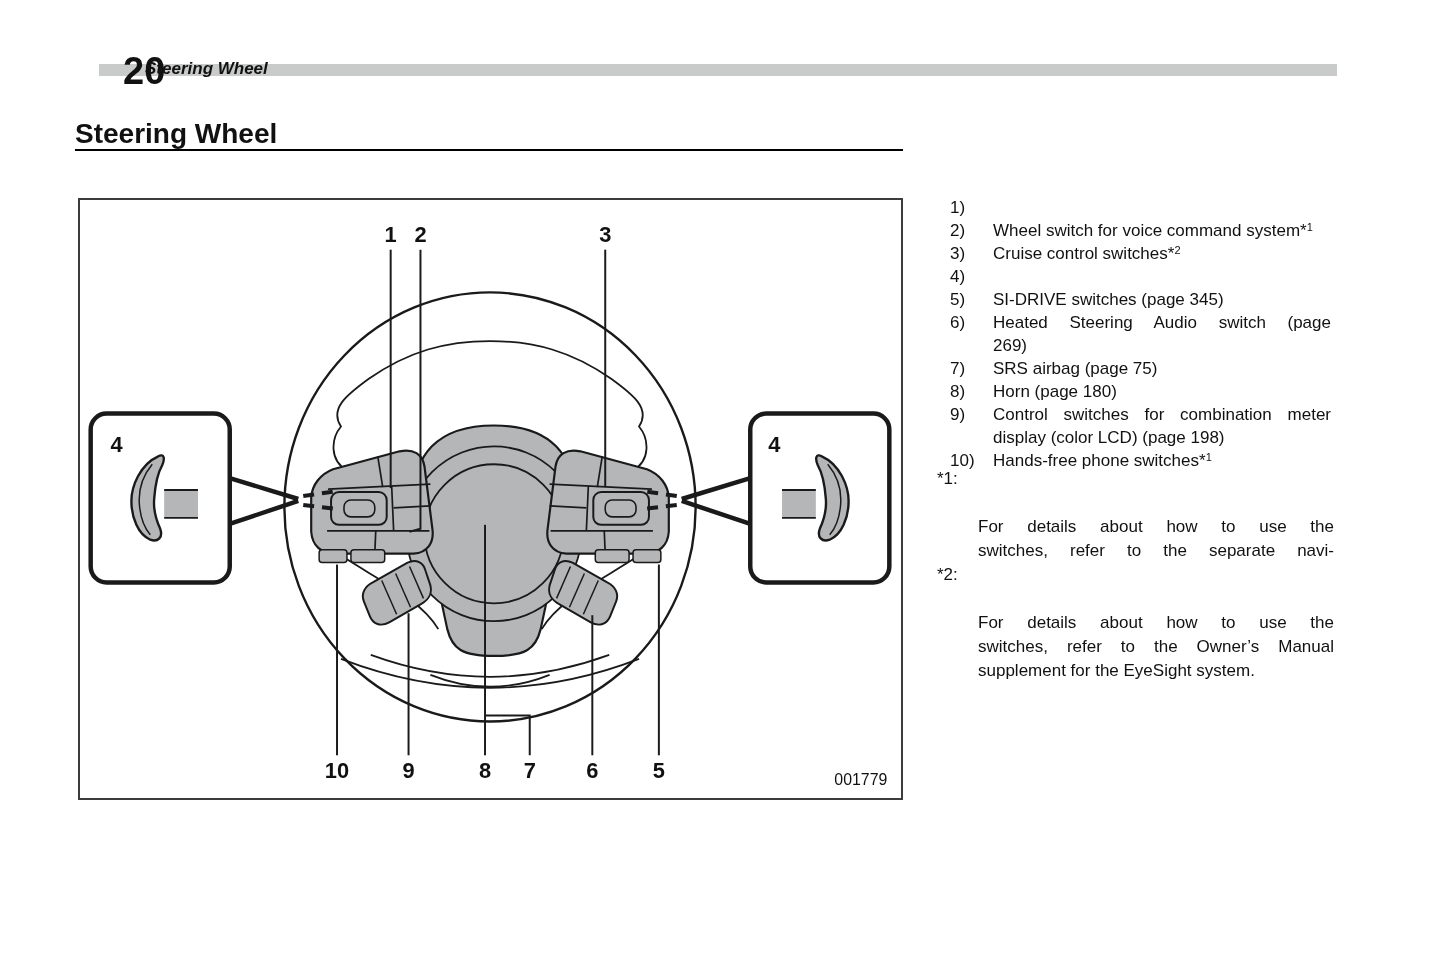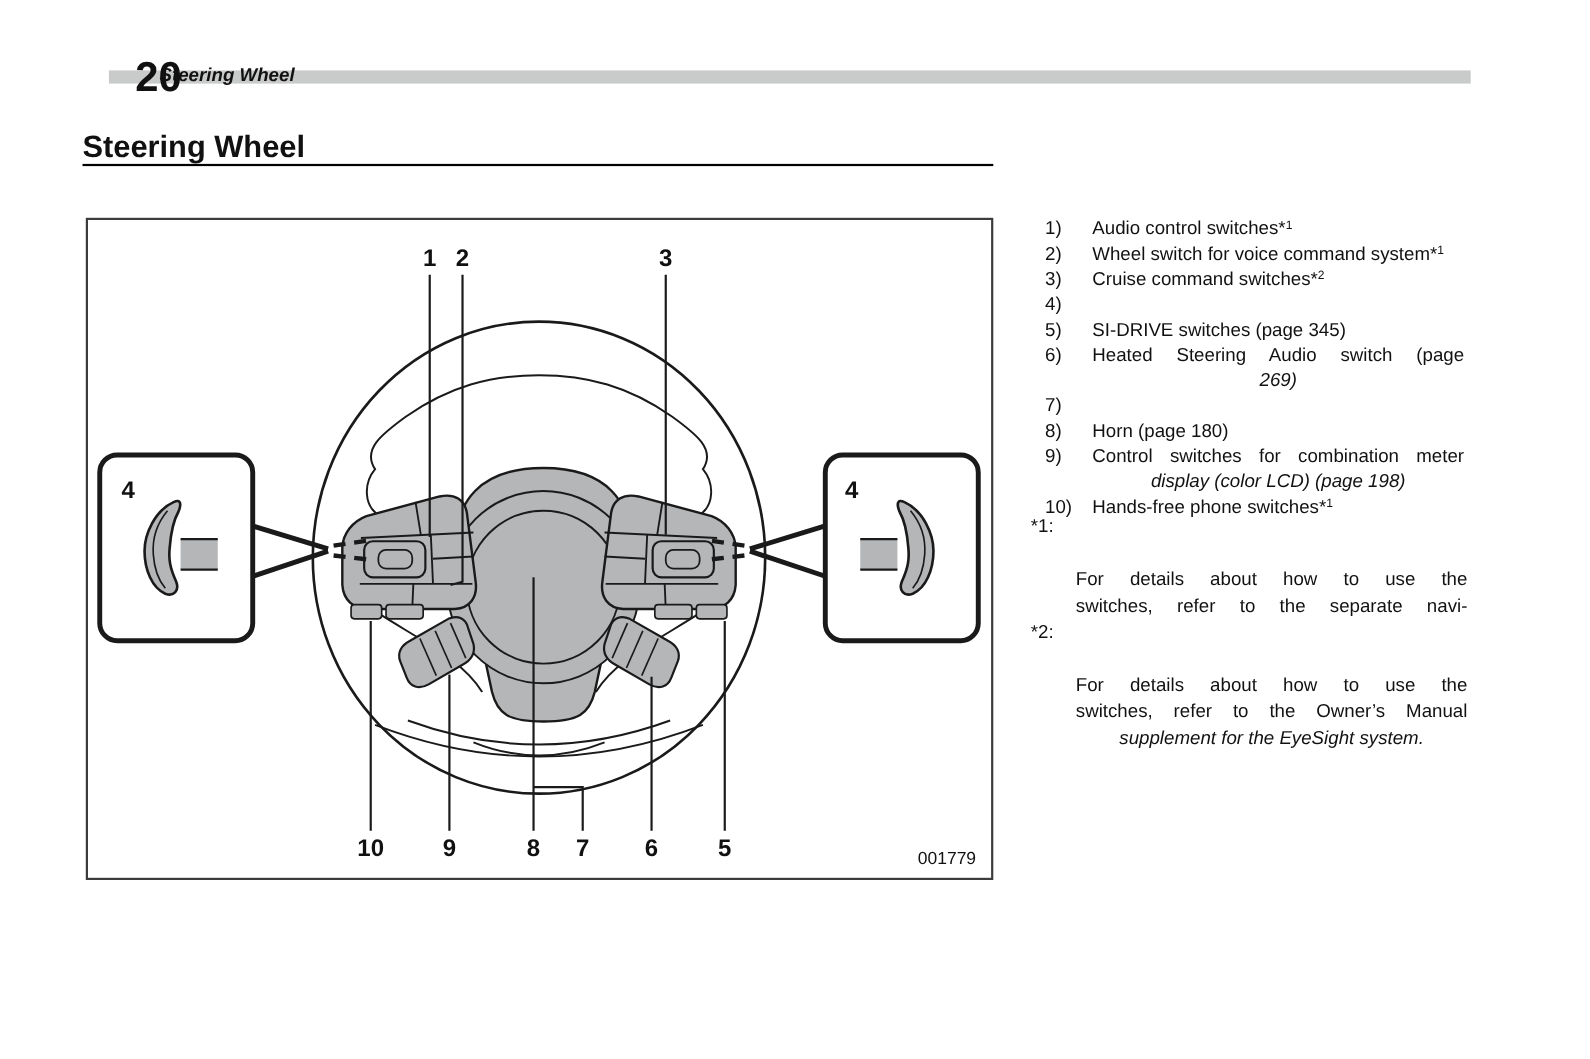--- a/index.html
+++ b/index.html
@@ -26,21 +26,21 @@
   svg text  { font-family:"Liberation Sans", sans-serif; fill:#111; }
   svg .callout-num { font-size:22px; font-weight:bold; }
   svg .fig-code { font-size:16px; font-weight:normal; }
 
   
   .legend { position:absolute; left:950px; top:196px; width:381px; font-size:17px; line-height:23px; }
   .lrow { display:flex; align-items:flex-start; }
   .lnum { width:43px; flex:none; }
   .ltext { flex:1; }
   .jline { display:block; text-align:justify; text-align-last:justify; }
-  .lline { display:block; text-align:center;font-style:italic; }
+  .lline { display:block; text-align:left; }
   .sup { font-size:11px; vertical-align:5px; line-height:0; }
 
   
   .footnotes { position:absolute; left:937px; top:467px; width:397px; font-size:17px; line-height:24px; }
   .fnrow { display:flex; align-items:flex-start; }
   .fnlabel { width:41px; flex:none; }
   .fntext { flex:1;margin-top:48px; }
 </style>
 </head>
 <body>
@@ -174,31 +174,30 @@
       </g>
 
       <text class="fig-code" x="812" y="589" text-anchor="end">001779</text>
     </svg>
   </div>
 
   <div class="legend">
 
     <div class="lrow">
       <span class="lnum">1)</span>
-      <span class="ltext"><span>Audio control switches*</span><sup class="sup">1</sup></span>
     </div>
 
     <div class="lrow">
       <span class="lnum">2)</span>
       <span class="ltext"><span>Wheel switch for voice command system*</span><sup class="sup">1</sup></span>
     </div>
 
     <div class="lrow">
       <span class="lnum">3)</span>
-      <span class="ltext"><span>Cruise command switches*</span><sup class="sup">2</sup></span>
+      <span class="ltext"><span>Cruise control switches*</span><sup class="sup">2</sup></span>
     </div>
 
     <div class="lrow">
       <span class="lnum">4)</span>
     </div>
 
     <div class="lrow">
       <span class="lnum">5)</span>
       <span class="ltext"><span>SI-DRIVE switches (page 345)</span></span>
     </div>
@@ -206,20 +205,21 @@
     <div class="lrow">
       <span class="lnum">6)</span>
       <span class="ltext">
         <span class="jline">Heated Steering Audio switch (page</span>
         <span class="lline">269)</span>
       </span>
     </div>
 
     <div class="lrow">
       <span class="lnum">7)</span>
+      <span class="ltext"><span>SRS airbag (page 75)</span></span>
     </div>
 
     <div class="lrow">
       <span class="lnum">8)</span>
       <span class="ltext"><span>Horn (page 180)</span></span>
     </div>
 
     <div class="lrow">
       <span class="lnum">9)</span>
       <span class="ltext">

